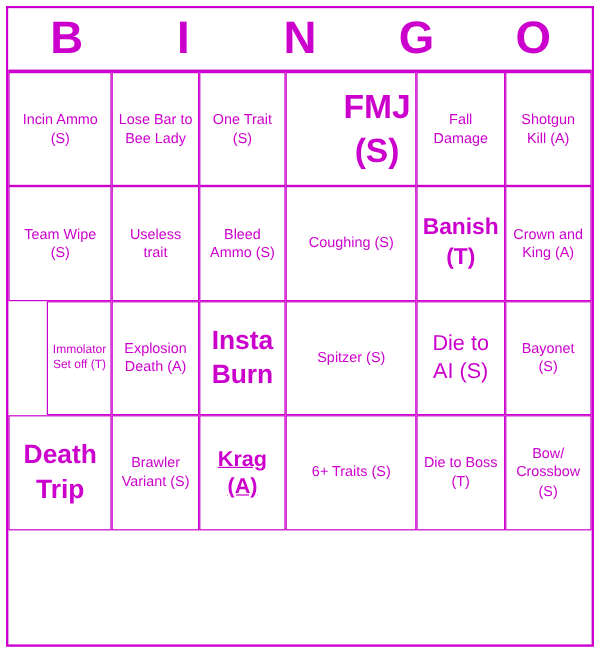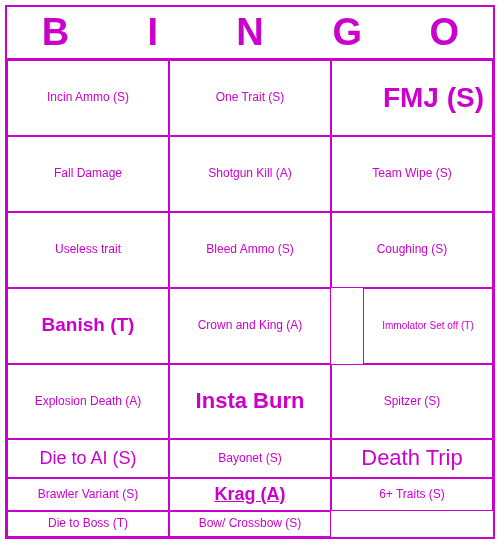--- a/index.html
+++ b/index.html
@@ -28,21 +28,21 @@
     }
     .bingo-header-letter {
       font-size: 38px;
       font-weight: bold;
       color: #cc00cc;
       width: 20%;
       text-align: center;
     }
     .bingo-grid {
       display: grid;
-      grid-template-columns: repeat(3, 1fr);
+      grid-template-columns: repeat(6, 1fr);
       grid-template-rows: repeat(5, 1fr);
       flex: 1;
       border-top: 2px solid #cc00cc;
     }
     .bingo-cell {
       border: 1px solid #cc00cc;
       display: flex;
       justify-content: center;
       align-items: center;
       text-align: center;
@@ -59,36 +59,37 @@
 <div class="bingo-card">
   <div class="bingo-header">
     <span class="bingo-header-letter">B</span>
     <span class="bingo-header-letter">I</span>
     <span class="bingo-header-letter">N</span>
     <span class="bingo-header-letter">G</span>
     <span class="bingo-header-letter">O</span>
   </div>
   <div class="bingo-grid">
   <div class="bingo-cell">Incin Ammo (S)</div>
+      <div class="bingo-cell">Lose Bar to Bee Lady</div>
       <div class="bingo-cell">One Trait (S)</div>
       <div class="bingo-cell" style="font-size: 28px; font-weight: bold; padding-left: 47px;">FMJ (S)</div>
       <div class="bingo-cell">Fall Damage</div>
       <div class="bingo-cell">Shotgun Kill (A)</div>
       <div class="bingo-cell">Team Wipe (S)</div>
       <div class="bingo-cell">Useless trait</div>
       <div class="bingo-cell">Bleed Ammo (S)</div>
       <div class="bingo-cell">Coughing (S)</div>
       <div class="bingo-cell" style="font-size: 19px; font-weight: bold;">Banish (T)</div>
       <div class="bingo-cell">Crown and King (A)</div>
       <div class="bingo-cell" style="font-size: 10px; margin-left: 32px;">Immolator Set off (T)</div>
       <div class="bingo-cell">Explosion Death (A)</div>
       <div class="bingo-cell" style="font-size: 22px; font-weight: bold;">Insta Burn</div>
       <div class="bingo-cell">Spitzer (S)</div>
       <div class="bingo-cell" style="font-size: 18px; font-weight: normal;">Die to AI (S)</div>
       <div class="bingo-cell">Bayonet (S)</div>
-      <div class="bingo-cell" style="font-size: 22px; font-weight: normal;">Death Trip</div>
+      <div class="bingo-cell" style="font-size: 22px; font-weight: bold;">Death Trip</div>
       <div class="bingo-cell">Brawler Variant (S)</div>
       <div class="bingo-cell" style="font-size: 18px; font-weight: bold; text-decoration: underline;">Krag (A)</div>
       <div class="bingo-cell">6+ Traits (S)</div>
       <div class="bingo-cell">Die to Boss (T)</div>
       <div class="bingo-cell">Bow/ Crossbow (S)</div>
     </div>
 </div>
 
 </body></html>

